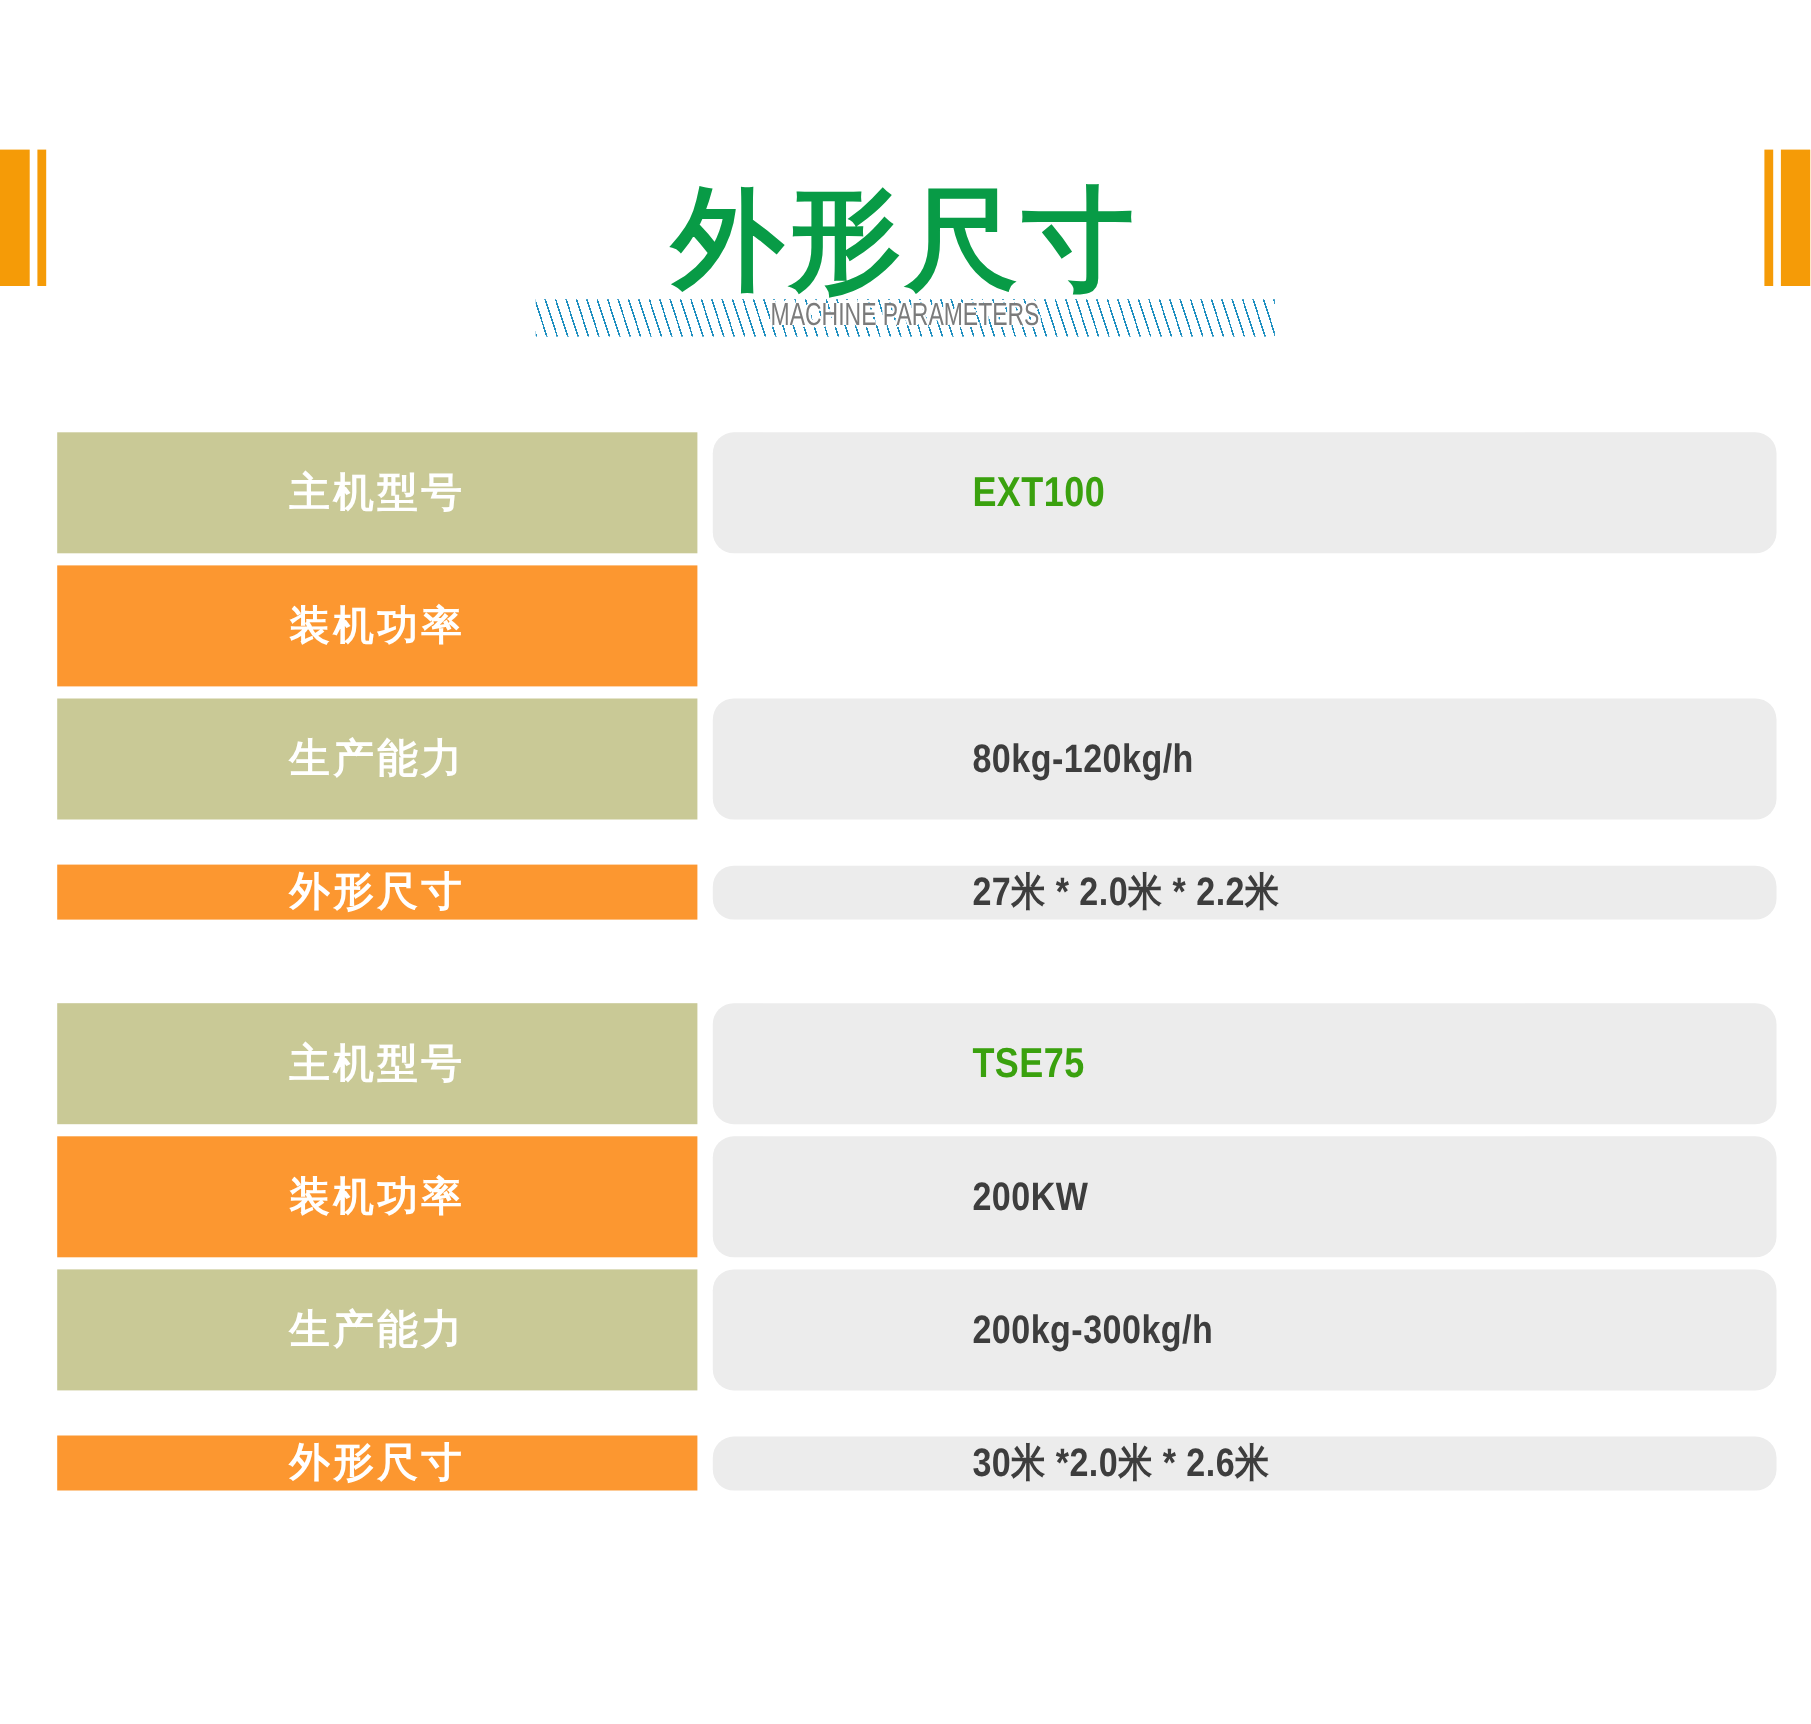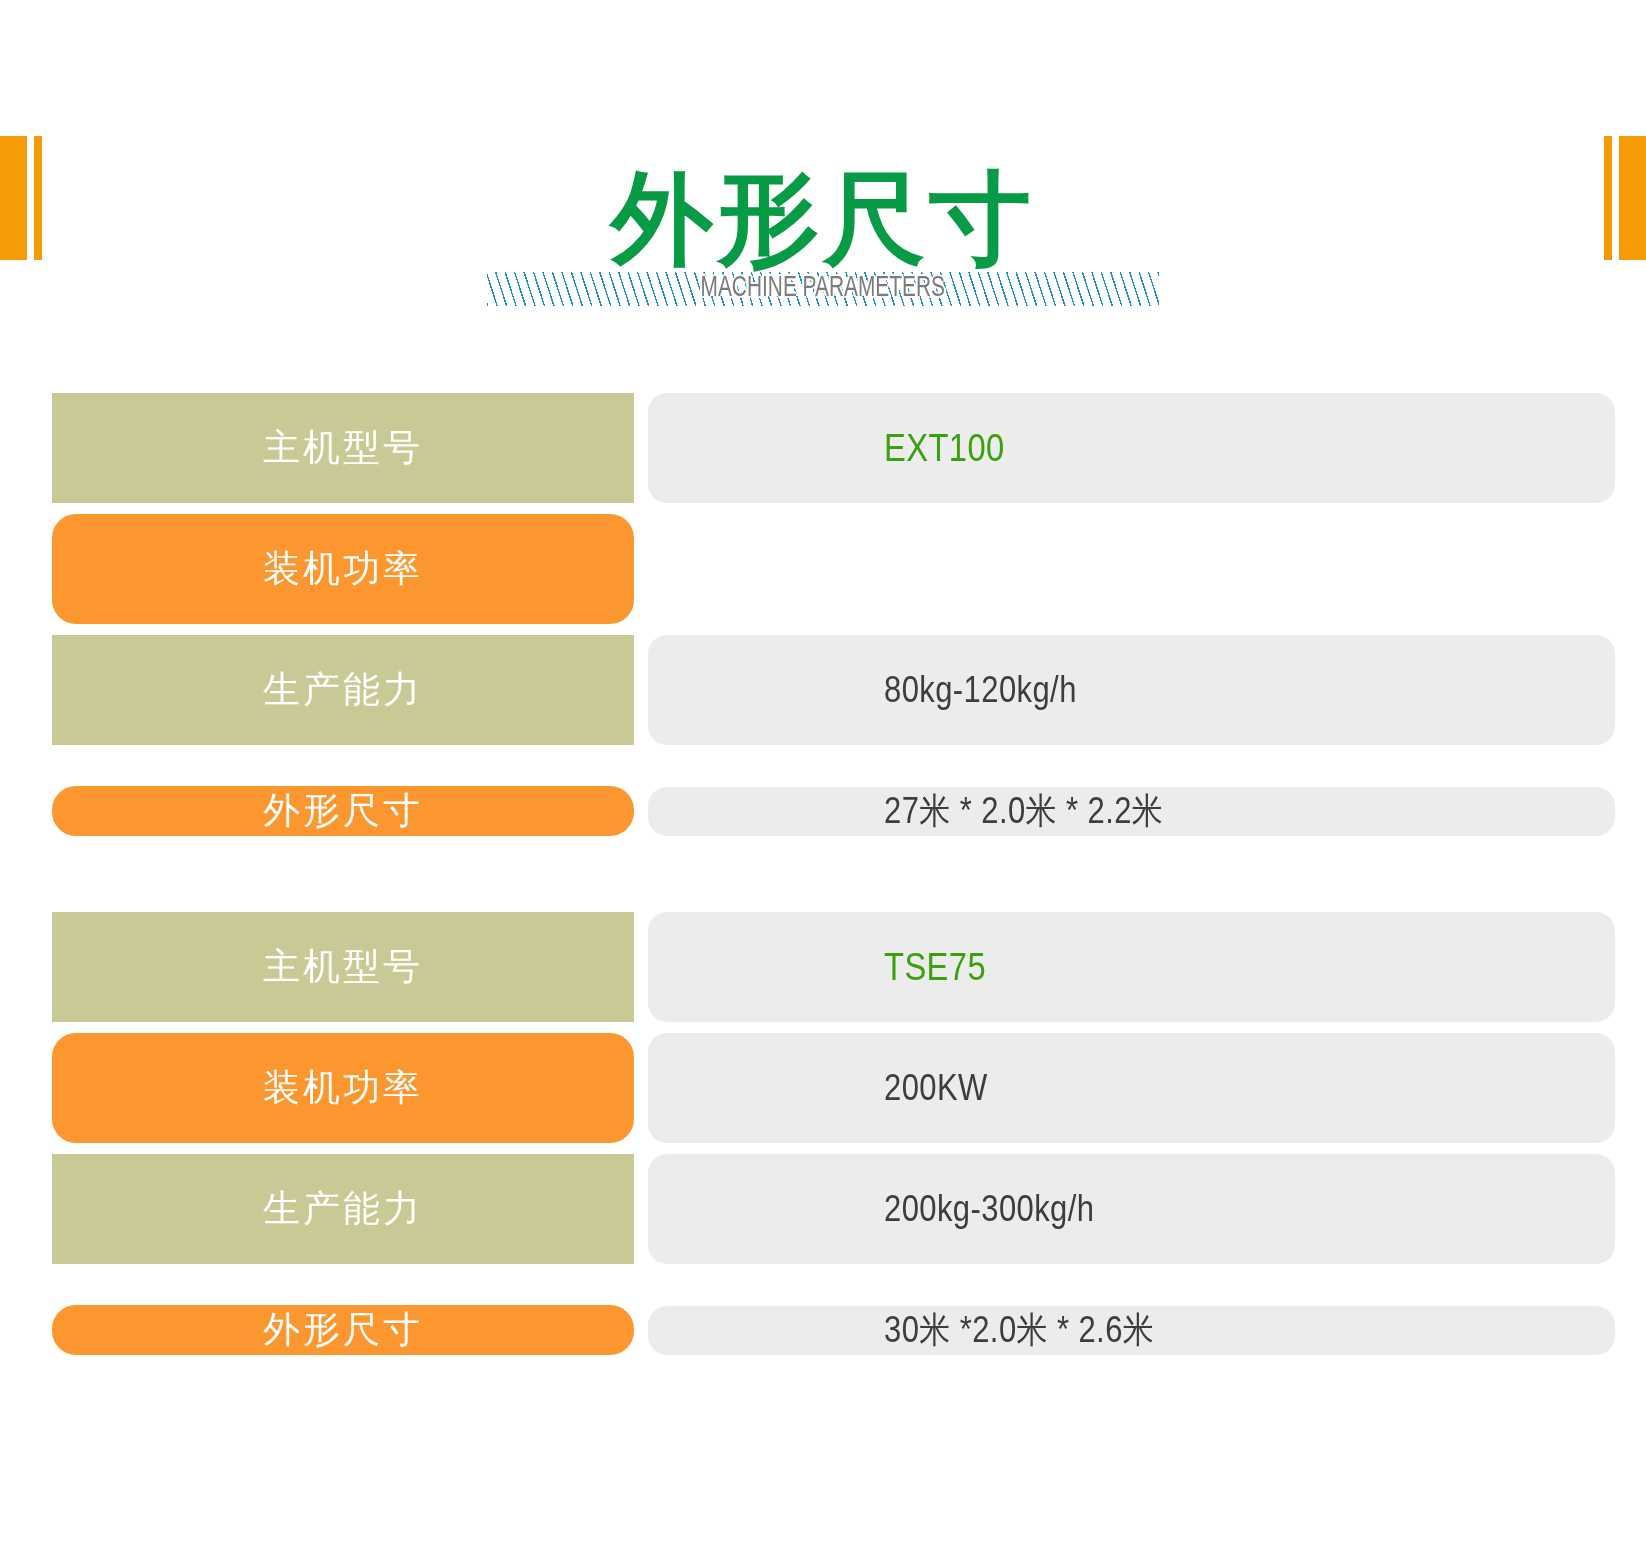--- a/index.html
+++ b/index.html
@@ -106,20 +106,21 @@
        2px 0 0 #fff, -2px 0 0 #fff, 0 2px 0 #fff, 0 -2px 0 #fff,
        3px 0 0 #fff, -3px 0 0 #fff;
   }
 
   
   .tables {
     position: absolute;
     left: 52px;
     top: 393px;
     width: 1563px;
+    font-weight: bold;
   }
 
   .param-table { width: 100%; }
   .param-table + .param-table { margin-top: 46px; }
 
   .param-row {
     display: flex;
     align-items: stretch;
     height: 110px;
     margin-bottom: 11px;
@@ -132,21 +133,21 @@
     display: flex;
     align-items: center;
     justify-content: center;
     color: #ffffff;
     font-size: 37px;
     letter-spacing: 3px;
     font-family: "DejaVu Sans", "Liberation Sans", sans-serif;
     box-sizing: border-box;
   }
   .param-label.olive  { background: #c9c996; }
-  .param-label.orange { background: #fc9730; border-radius: 24px; }
+  .param-label.orange { background: #fc9730; }
 
   .param-value {
     flex: 1 1 auto;
     margin-left: 14px;
     background: #ececec;
     display: flex;
     align-items: center;
     box-sizing: border-box;
     padding-left: 236px;
     border-radius: 19px;

